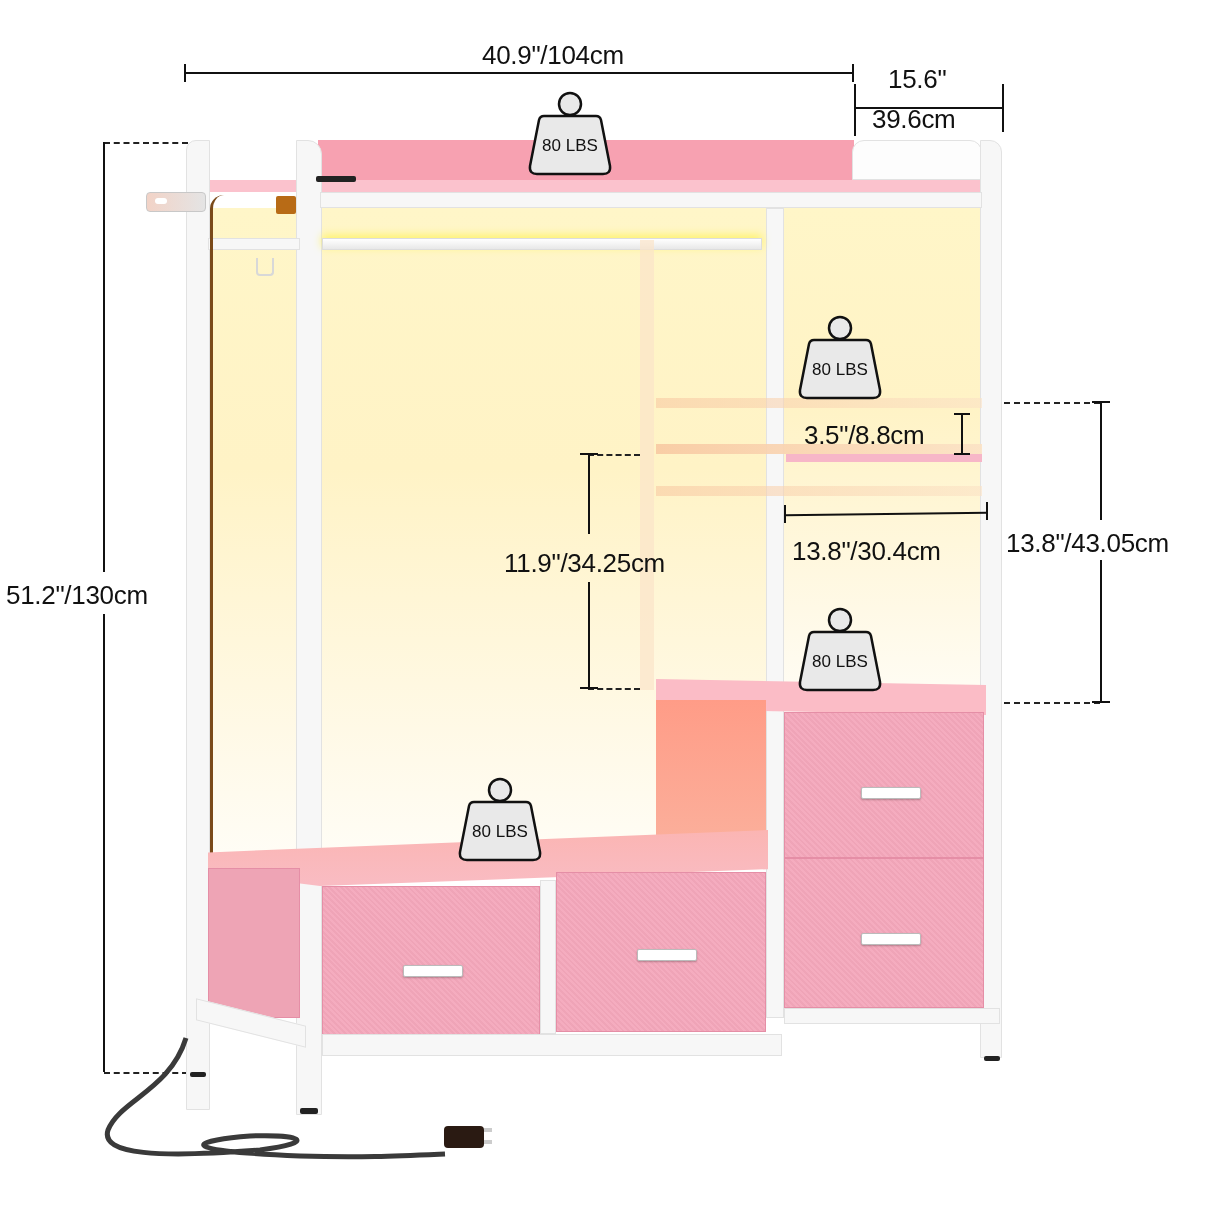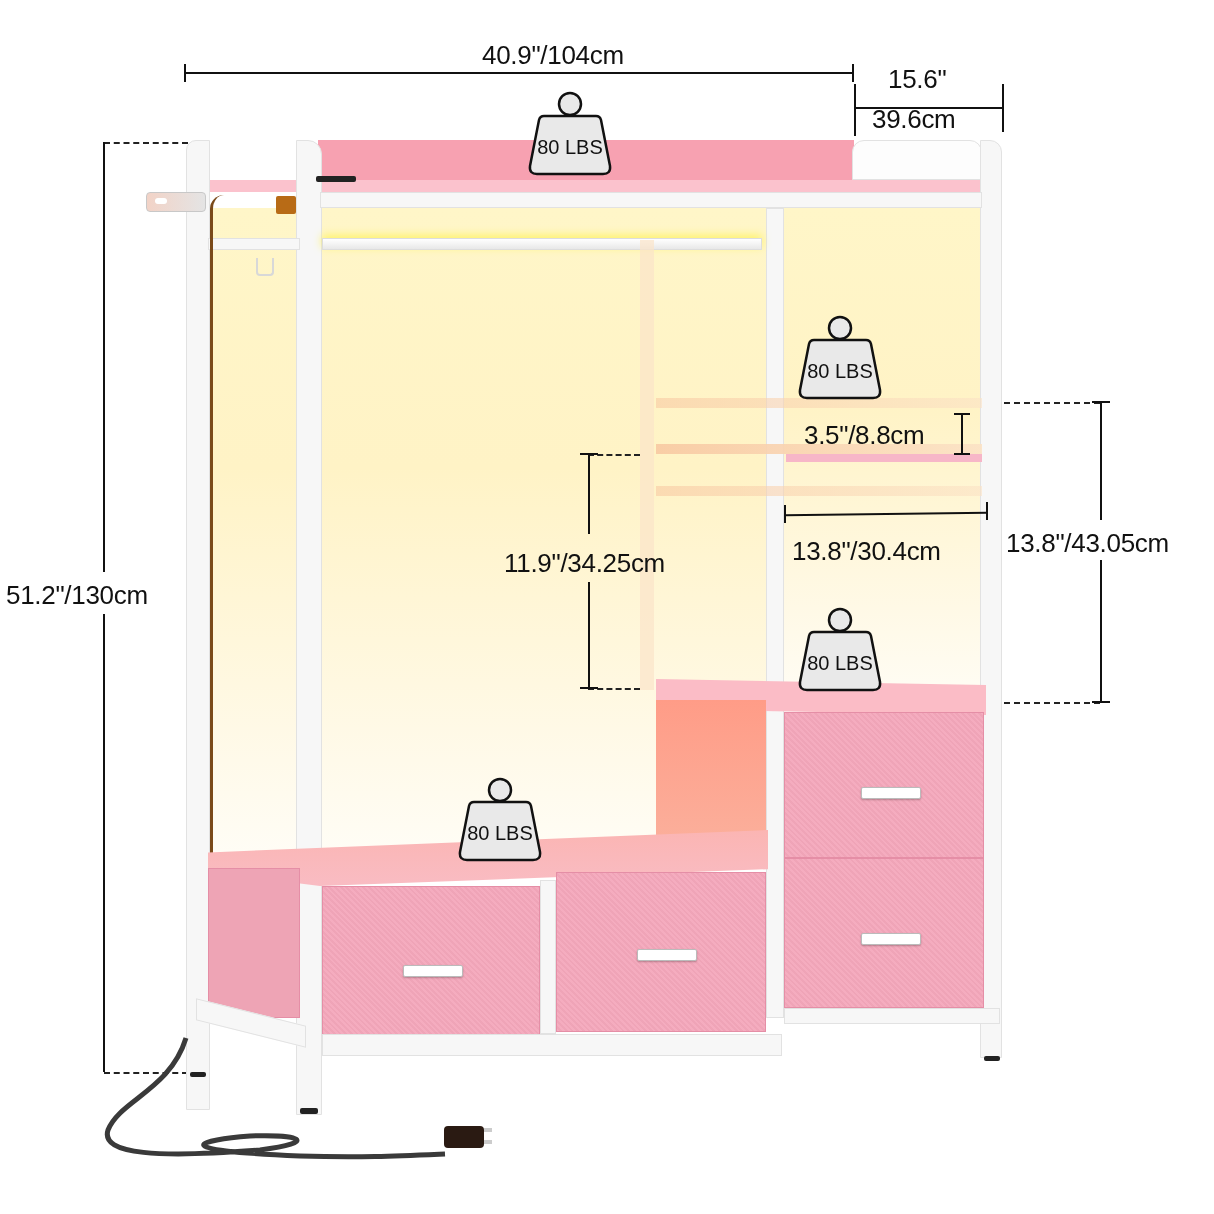--- a/index.html
+++ b/index.html
@@ -12,21 +12,21 @@
   .frame { position:absolute; background:#f7f7f7; border:1px solid #e2e2e2; box-sizing:border-box; }
   .glow { position:absolute; background:linear-gradient(180deg,#fff6c8 0%,#fff3c6 40%,#fff9e6 80%,#fffdf6 100%); }
   .pink-top { position:absolute; background:#f7a1b1; }
   .pink-board { position:absolute; background:#f9b6bf; }
   .drawer { position:absolute; background:#f4a7bb; border:1px solid #e58ea6; box-sizing:border-box;
     background-image: repeating-linear-gradient(45deg, rgba(255,255,255,0.06) 0 2px, rgba(0,0,0,0.02) 2px 4px); }
   .handle { position:absolute; width:58px; height:10px; background:#fff; border:1px solid #bbb; border-radius:2px; box-shadow:0 1px 2px rgba(0,0,0,0.25); }
   .shelf { position:absolute; height:10px; background:linear-gradient(90deg,#f8c9a2,#fbe2c5); opacity:0.9; }
   .weight { position:absolute; width:88px; height:86px; }
   .weight svg { width:100%; height:100%; }
-  .weight-text { position:absolute; left:0; right:0; top:52px; text-align:center; font-size:20px; font-weight:500; color:#111; }
+  .weight-text { position:absolute; left:0; right:0; top:52px; text-align:center; font-size:17px; font-weight:500; color:#111; }
   .orange-panel { position:absolute; background:linear-gradient(180deg,#ff9c87,#fbb09c); }
 </style>
 </head>
 <body>
 
 <div>
   <div class="line-h" style="left:185px; top:72px; width:668px;"></div>
   <div class="line-v" style="left:184px; top:64px; height:18px;"></div>
   <div class="line-v" style="left:852px; top:64px; height:18px;"></div>
   <div class="dim-label" style="left:482px; top:40px;">40.9"/104cm</div>

